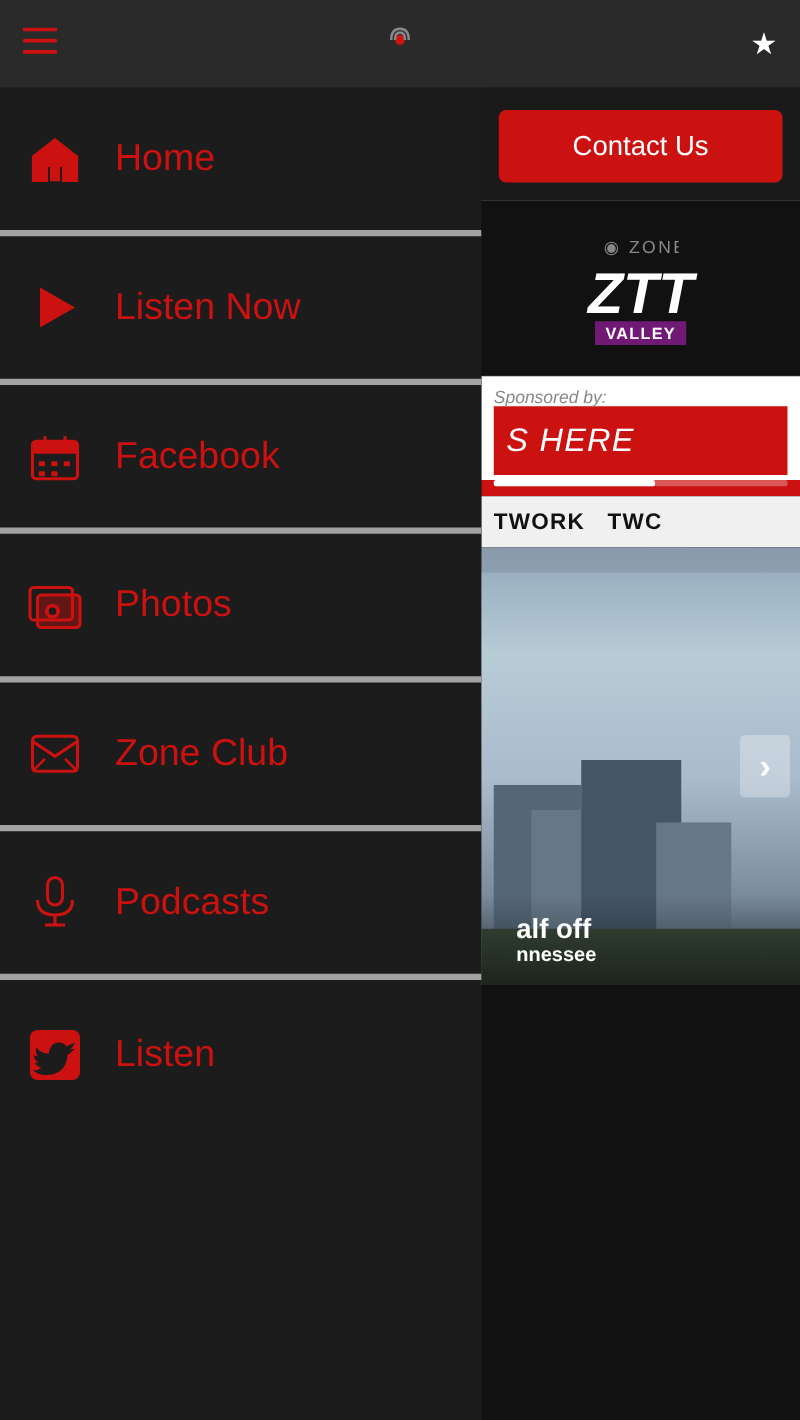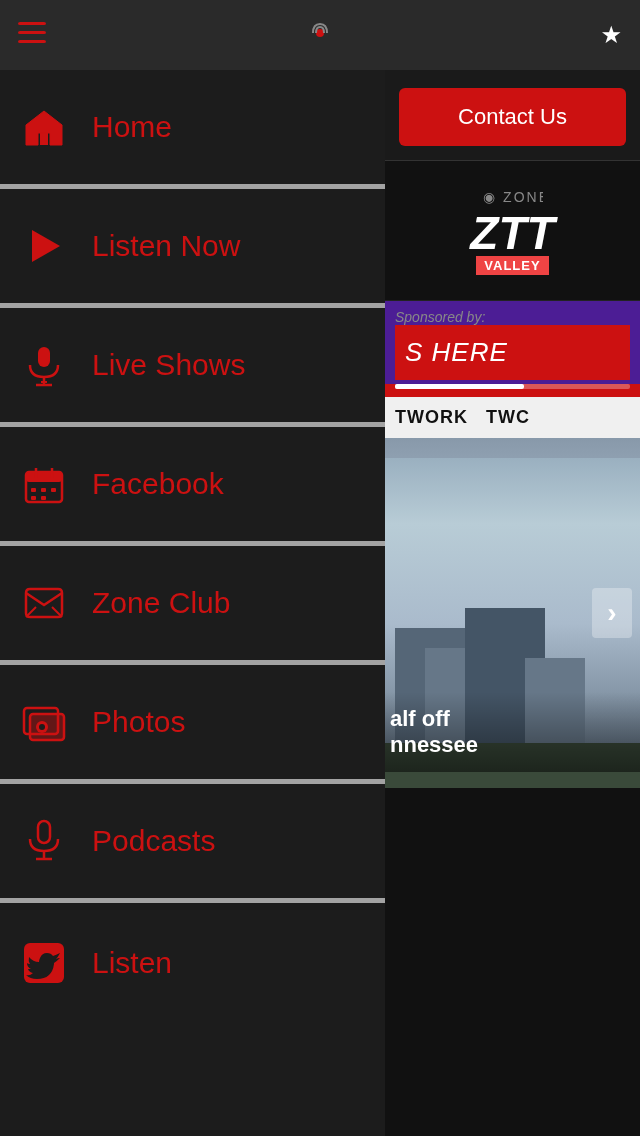--- a/index.html
+++ b/index.html
@@ -121,31 +121,31 @@
       background: #111;
       padding: 10px;
       min-height: 140px;
       display: flex;
       flex-direction: column;
       align-items: center;
       justify-content: center;
       border-bottom: 1px solid #222;
     }
     .station-valley {
-      background: #ef4444;
+      background: #701a75;
       color: white;
       font-size: 13px;
       font-weight: 700;
       padding: 2px 8px;
       letter-spacing: 1px;
     }
 
     
     .sponsored-area {
-      background: #4c1d95;
+      background: #ffffff;
       padding: 8px 10px 4px;
     }
     .sponsored-text {
       color: #888;
       font-size: 14px;
       font-style: italic;
     }
     .red-banner {
       background: #cc1111;
       color: white;
@@ -221,33 +221,33 @@
     
     .building-sim {
       width: 100%;
       height: 100%;
       background: linear-gradient(180deg, #8899aa 0%, #aabbcc 30%, #667788 60%, #445566 100%);
       position: absolute;
       top: 0; left: 0;
     }
     .building-overlay {
       position: absolute;
-      bottom: 16px;
+      bottom: 0;
       width: 100%;
       background: linear-gradient(transparent, rgba(0,0,0,0.5));
-      padding: 14px 5px;
+      padding: 14px 28px;
     }
     .half-off {
       color: white;
       font-size: 22px;
       font-weight: 700;
     }
     .nnessee {
       color: white;
-      font-size: 22px;
+      font-size: 16px;
       font-weight: 700;
     }
 
   </style>
 </head>
 <body>
 
 <div class="header">
   <span class="hamburger-icon">
     <svg width="28" height="22" viewBox="0 0 28 22" fill="white">
@@ -283,32 +283,20 @@
 
     <div class="menu-item">
       <div class="menu-icon">
         <svg width="44" height="44" viewBox="0 0 44 44">
           <polygon points="10,6 38,22 10,38" fill="#cc1111"></polygon>
         </svg>
       </div>
       <span class="menu-label">Listen Now</span>
     </div>
 
-    <div class="menu-item">
-      <div class="menu-icon">
-        <svg width="44" height="44" viewBox="0 0 44 44">
-          <rect x="16" y="4" width="12" height="20" rx="6" fill="#cc1111"></rect>
-          <path d="M8 22 Q8 34 22 34 Q36 34 36 22" stroke="#cc1111" stroke-width="2.5" fill="none"></path>
-          <line x1="22" y1="34" x2="22" y2="42" stroke="#cc1111" stroke-width="2.5"></line>
-          <line x1="14" y1="42" x2="30" y2="42" stroke="#cc1111" stroke-width="2.5"></line>
-          <rect x="19" y="38" width="6" height="2" fill="#cc1111"></rect>
-        </svg>
-      </div>
-      <span class="menu-label">Live Shows</span>
-    </div>
 
     <div class="menu-item">
       <div class="menu-icon">
         <svg width="44" height="44" viewBox="0 0 44 44">
           <rect x="4" y="10" width="36" height="30" rx="3" fill="none" stroke="#cc1111" stroke-width="2.5"></rect>
           <rect x="4" y="10" width="36" height="10" rx="3" fill="#cc1111"></rect>
           <line x1="14" y1="6" x2="14" y2="16" stroke="#cc1111" stroke-width="2.5"></line>
           <line x1="30" y1="6" x2="30" y2="16" stroke="#cc1111" stroke-width="2.5"></line>
           <rect x="9" y="26" width="5" height="4" rx="1" fill="#cc1111"></rect>
           <rect x="19" y="26" width="5" height="4" rx="1" fill="#cc1111"></rect>
@@ -316,40 +304,40 @@
           <rect x="9" y="34" width="5" height="4" rx="1" fill="#cc1111"></rect>
           <rect x="19" y="34" width="5" height="4" rx="1" fill="#cc1111"></rect>
         </svg>
       </div>
       <span class="menu-label">Facebook</span>
     </div>
 
     <div class="menu-item">
       <div class="menu-icon">
         <svg width="44" height="44" viewBox="0 0 44 44">
-          <path d="M4 12 Q4 8 8 8 L36 8 Q40 8 40 12 L40 32 Q40 36 36 36 L8 36 Q4 36 4 32 Z" fill="none" stroke="#cc1111" stroke-width="2.5"></path>
-          <path d="M4 12 L22 24 L40 12" stroke="#cc1111" stroke-width="2.5" fill="none"></path>
-          <path d="M14 26 L4 36" stroke="#cc1111" stroke-width="2"></path>
-          <path d="M30 26 L40 36" stroke="#cc1111" stroke-width="2"></path>
-        </svg>
-      </div>
-      <span class="menu-label">Zone Club</span>
-    </div>
-
-    <div class="menu-item">
-      <div class="menu-icon">
-        <svg width="44" height="44" viewBox="0 0 44 44">
           <rect x="2" y="8" width="34" height="26" rx="3" fill="none" stroke="#cc1111" stroke-width="2.5"></rect>
           <rect x="8" y="14" width="34" height="26" rx="3" fill="#cc1111" opacity="0.4"></rect>
           <rect x="8" y="14" width="34" height="26" rx="3" fill="none" stroke="#cc1111" stroke-width="2.5"></rect>
           <circle cx="20" cy="27" r="6" fill="#cc1111"></circle>
           <circle cx="20" cy="27" r="3" fill="#1c1c1c"></circle>
         </svg>
       </div>
       <span class="menu-label">Photos</span>
+    </div>
+
+    <div class="menu-item">
+      <div class="menu-icon">
+        <svg width="44" height="44" viewBox="0 0 44 44">
+          <path d="M4 12 Q4 8 8 8 L36 8 Q40 8 40 12 L40 32 Q40 36 36 36 L8 36 Q4 36 4 32 Z" fill="none" stroke="#cc1111" stroke-width="2.5"></path>
+          <path d="M4 12 L22 24 L40 12" stroke="#cc1111" stroke-width="2.5" fill="none"></path>
+          <path d="M14 26 L4 36" stroke="#cc1111" stroke-width="2"></path>
+          <path d="M30 26 L40 36" stroke="#cc1111" stroke-width="2"></path>
+        </svg>
+      </div>
+      <span class="menu-label">Zone Club</span>
     </div>
 
     <div class="menu-item">
       <div class="menu-icon">
         <svg width="44" height="44" viewBox="0 0 44 44">
           <rect x="16" y="2" width="12" height="22" rx="6" fill="none" stroke="#cc1111" stroke-width="2.5"></rect>
           <path d="M8 20 Q8 32 22 32 Q36 32 36 20" stroke="#cc1111" stroke-width="2.5" fill="none"></path>
           <line x1="22" y1="32" x2="22" y2="40" stroke="#cc1111" stroke-width="2.5"></line>
           <line x1="14" y1="40" x2="30" y2="40" stroke="#cc1111" stroke-width="2.5"></line>
           <line x1="20" y1="10" x2="24" y2="10" stroke="#1c1c1c" stroke-width="2"></line>

